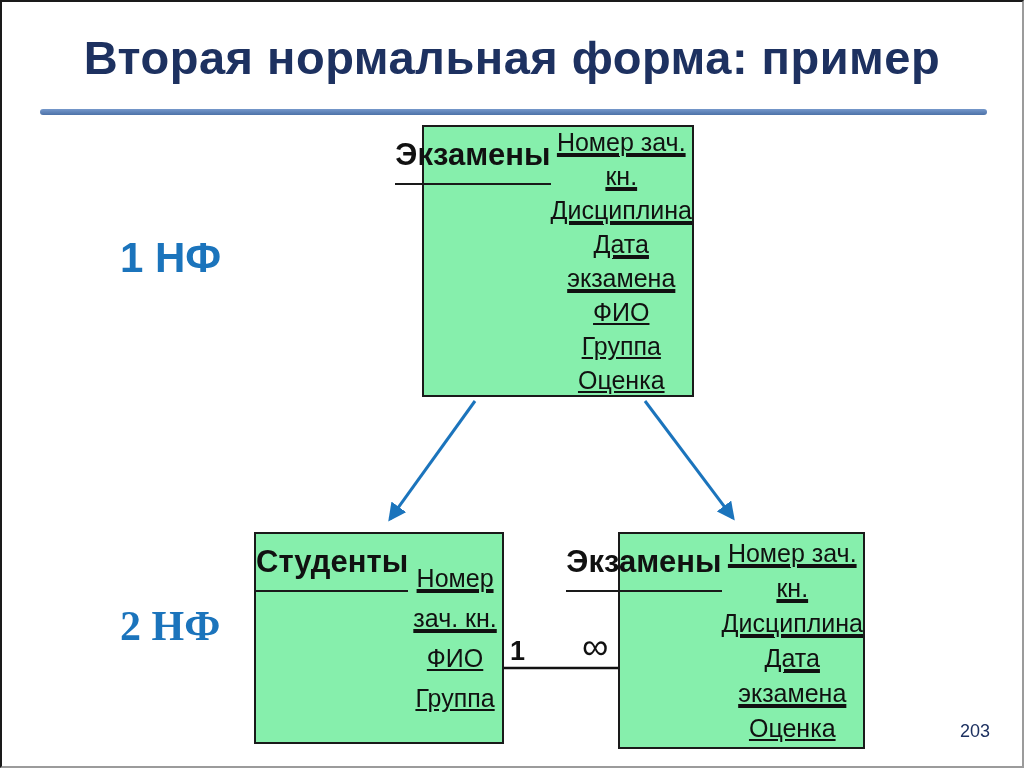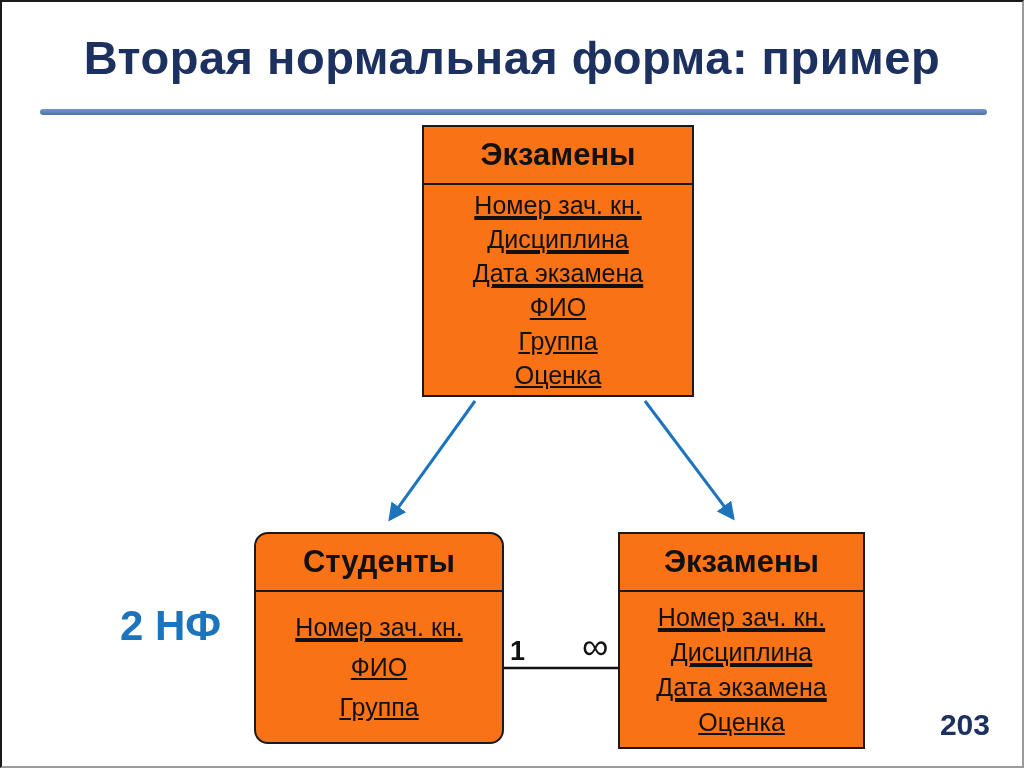--- a/index.html
+++ b/index.html
@@ -36,28 +36,28 @@
     background: linear-gradient(#7598cb, #4d72a8);
   }
 
   .nf-label {
     position: absolute;
     font-size: 42px;
     font-weight: 700;
     color: #1b74bc;
   }
   .nf-1 { left: 118px; top: 232px; }
-  .nf-2 { left: 118px; top: 600px; }
+  .nf-2 { left: 118px; top: 600px; font-family: Liberation Serif, serif; }
 
   .entity {
     position: absolute;
     border: 2px solid #1a1a1a;
-    background: #f97316;
+    background: #86efac;
     display: flex;
-    flex-direction: column;
+    flex-direction: row;
     justify-content: flex-end;
   }
   .entity-header {
     flex: 0 0 auto;
     height: 58px;
     border-bottom: 2px solid #1a1a1a;
     display: flex;
     align-items: center;
     justify-content: center;
     font-size: 31px;
@@ -76,21 +76,21 @@
   .attr { text-align: center; }
   .attr.key {
     text-decoration: underline;
     text-decoration-thickness: 2px;
     text-underline-offset: 4px;
   }
 
   .entity-exams1 { left: 420px; top: 123px; width: 272px; height: 272px; }
   .entity-exams1 .attr { font-size: 25px; line-height: 34px; }
 
-  .entity-students { left: 252px; top: 530px; width: 250px; height: 212px; border-radius: 14px; }
+  .entity-students { left: 252px; top: 530px; width: 250px; height: 212px; }
   .entity-students .attr { font-size: 25px; line-height: 40px; }
 
   .entity-exams2 { left: 616px; top: 530px; width: 247px; height: 217px; }
   .entity-exams2 .attr { font-size: 25px; line-height: 35px; }
 
   .projection-label {
     position: absolute;
     left: 440px; top: 433px; width: 236px;
     text-align: center;
     font-size: 34px;
@@ -116,33 +116,34 @@
     position: absolute;
     left: 580px; top: 624px;
     font-size: 37px;
     font-weight: 400;
     color: #111111;
   }
 
   .page-number {
     position: absolute;
     right: 32px; bottom: 24px;
-    font-size: 30px;
-    font-weight: 700;
+    font-size: 18px;
+    font-weight: 400;
     color: #1d3160;
   }
 </style>
 </head>
 <body>
 
 <div class="slide">
 
   <div class="slide-title">Вторая нормальная форма: пример</div>
   <div class="title-rule"></div>
 
+  <div class="nf-label nf-1">1 НФ</div>
   <div class="nf-label nf-2">2 НФ</div>
 
   <div class="entity entity-exams1">
     <div class="entity-header">Экзамены</div>
     <div class="entity-body">
       <div class="attr key">Номер зач. кн.</div>
       <div class="attr key">Дисциплина</div>
       <div class="attr key">Дата экзамена</div>
       <div class="attr">ФИО</div>
       <div class="attr">Группа</div>

